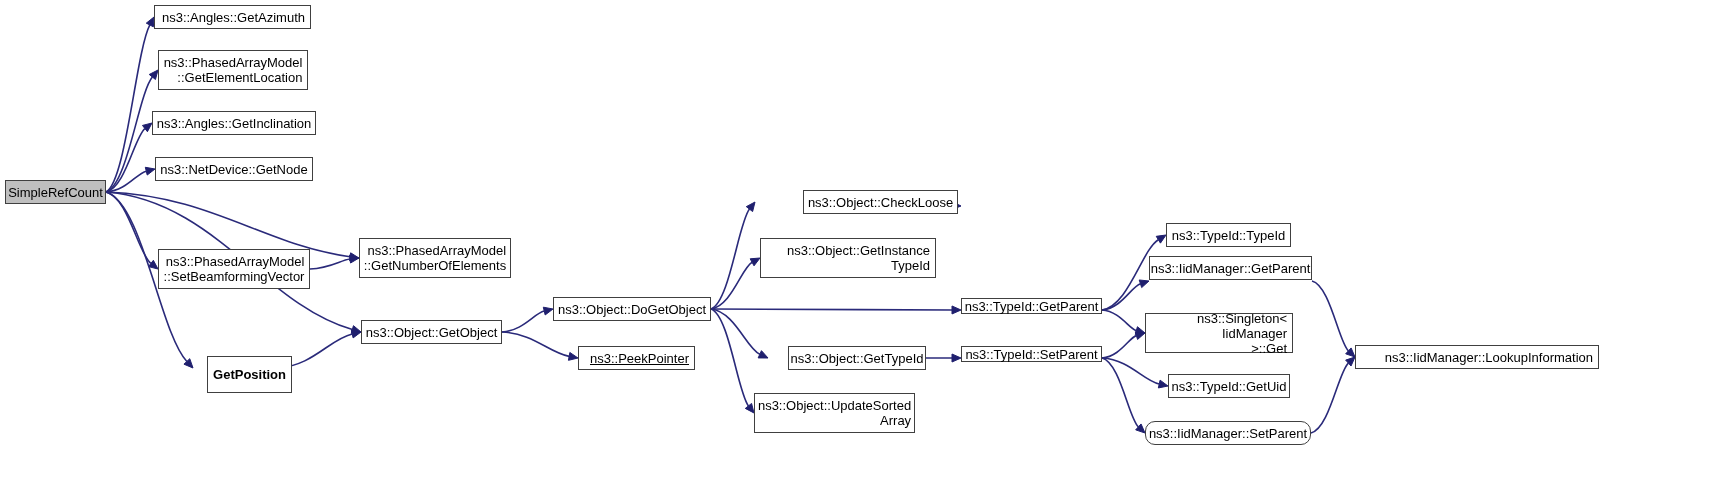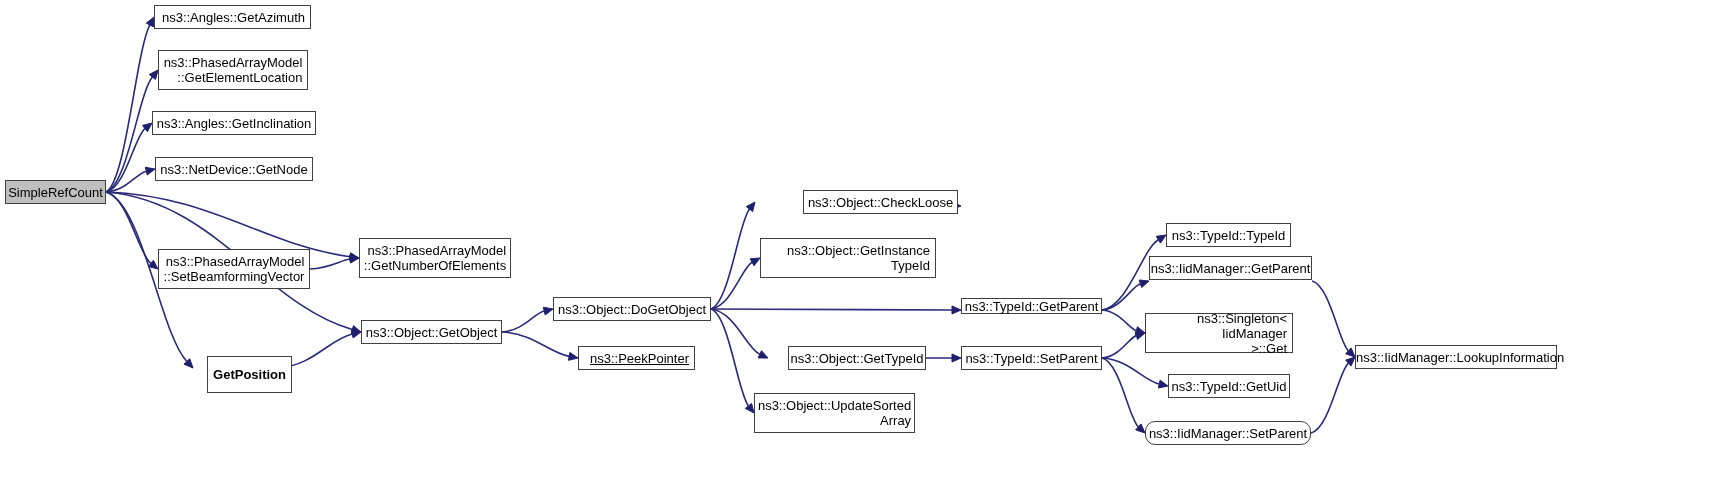--- a/index.html
+++ b/index.html
@@ -128,21 +128,21 @@
     <div class="node" style="left: 361px; top: 320px; width: 141px; height: 24px;"><span>ns3::Object::GetObject</span></div>
     <div class="node" style="left: 553px; top: 297px; width: 158px; height: 24px;"><span>ns3::Object::DoGetObject</span></div>
     <div class="node" style="left: 578px; top: 346px; width: 117px; height: 24px; text-decoration: underline;"><span>ns3::PeekPointer</span></div>
     <div class="node" style="left: 755px; top: 190px; width: 155px; height: 24px; margin-left: 48px;"><span>ns3::Object::CheckLoose</span></div>
     <div class="node" style="left: 760px; top: 238px; width: 176px; height: 40px;"><span>ns3::Object::GetInstance
 TypeId</span></div>
     <div class="node" style="left: 768px; top: 346px; width: 138px; height: 24px; margin-left: 20px;"><span>ns3::Object::GetTypeId</span></div>
     <div class="node" style="left: 754px; top: 393px; width: 161px; height: 40px;"><span>ns3::Object::UpdateSorted
 Array</span></div>
     <div class="node" style="left: 961px; top: 298px; width: 141px; height: 16px;"><span>ns3::TypeId::GetParent</span></div>
-    <div class="node" style="left: 961px; top: 346px; width: 141px; height: 24px;"><span>ns3::TypeId::SetParent</span></div>
+    <div class="node" style="left: 961px; top: 346px; width: 141px; height: 16px;"><span>ns3::TypeId::SetParent</span></div>
     <div class="node" style="left: 1166px; top: 223px; width: 125px; height: 24px;"><span>ns3::TypeId::TypeId</span></div>
     <div class="node" style="left: 1149px; top: 256px; width: 163px; height: 24px;"><span>ns3::IidManager::GetParent</span></div>
     <div class="node" style="left: 1145px; top: 313px; width: 148px; height: 40px;"><span>ns3::Singleton&lt; IidManager
 &gt;::Get</span></div>
     <div class="node" style="left: 1168px; top: 374px; width: 122px; height: 24px;"><span>ns3::TypeId::GetUid</span></div>
     <div class="node" style="left: 1145px; top: 421px; width: 166px; height: 24px; border-radius: 10px;"><span>ns3::IidManager::SetParent</span></div>
-    <div class="node" style="left: 1355px; top: 345px; width: 202px; height: 24px;"><span>ns3::IidManager::LookupInformation</span></div>
+    <div class="node" style="left: 1355px; top: 345px; width: 244px; height: 24px;"><span>ns3::IidManager::LookupInformation</span></div>
   </div>
 
 </body></html>

